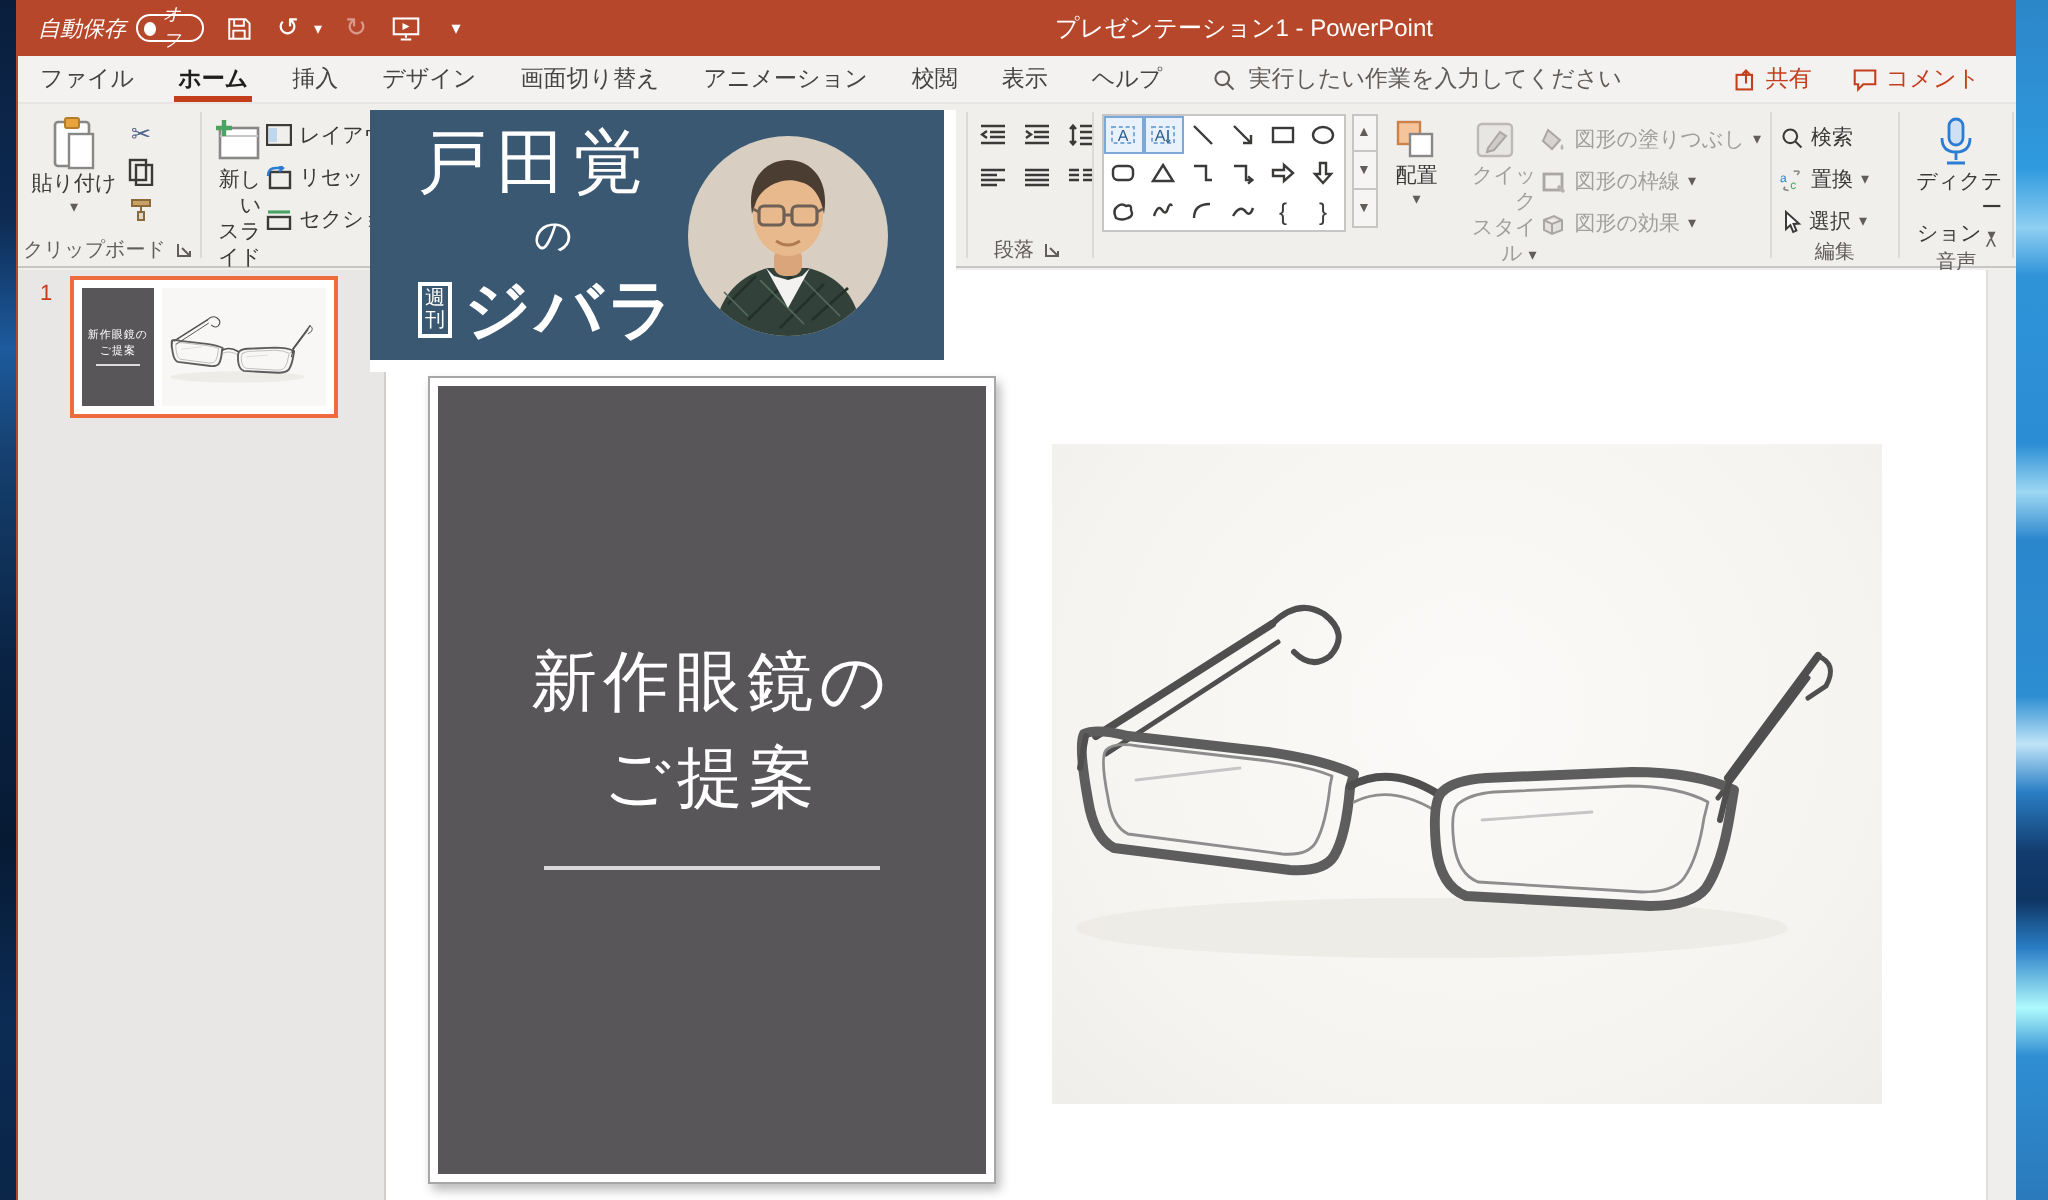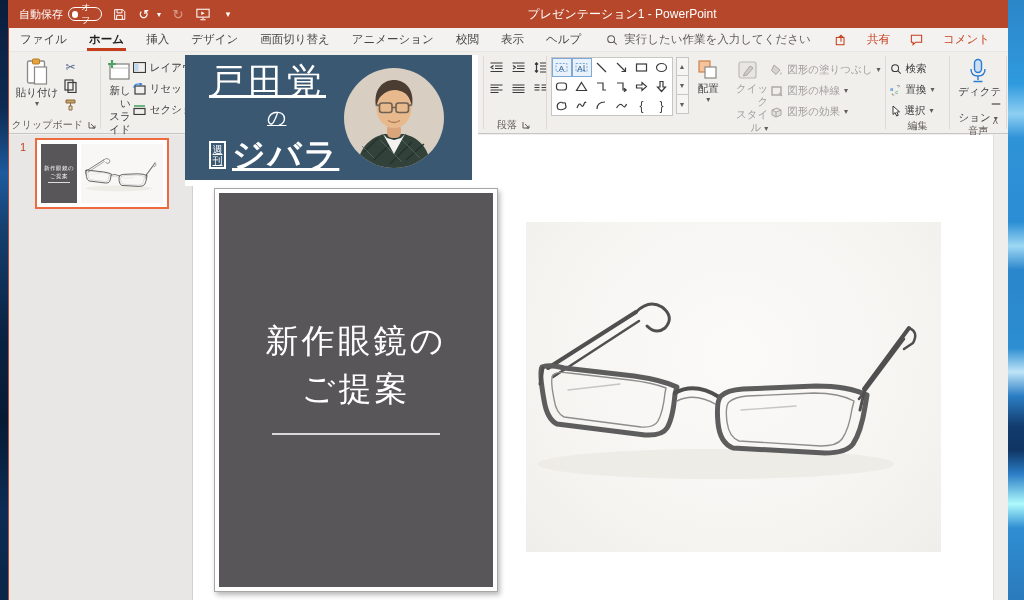--- a/index.html
+++ b/index.html
@@ -12,41 +12,41 @@
     background:linear-gradient(180deg,#0a1e3c 0%,#0d2a52 18%,#1d5b9e 29%,#15406f 38%,#0a2344 55%,#061a33 70%,#0c2c55 85%,#0a2547 100%); }
   .desktop-right { position:absolute; top:0; right:0; width:17px; height:600px;
     background:linear-gradient(180deg,#2c86c8 0%,#2f9ade 14%,#8ecff2 19%,#2f93d8 23%,#2b8ed4 37%,#9ed8f4 41%,#2b86cc 45%,#2d8ed2 58%,#bfe4f7 62%,#2a7ec4 66%,#123c6e 71%,#0f3563 75%,#2a7ec6 79%,#affafd 84%,#2f8ed2 88%,#2a7abc 100%); }
 
   
   .win { position:absolute; left:8px; top:0; width:1000px; height:600px;
     background:#f1efec; border-left:1px solid #b7472a; }
 
   
   .titlebar { height:28px; background:#b7472a; display:flex; align-items:center; color:#fff; font-size:11px; }
-  .qat { display:flex; align-items:center; gap:9px; padding-left:10px; }
+  .qat { display:flex; align-items:center; gap:9px; padding-left:10px;font-style:italic; }
   .autosave { display:flex; align-items:center; gap:5px; }
   .toggle { width:34px; height:14px; border:1px solid #fff; border-radius:8px; display:flex; align-items:center; gap:3px; padding:0 3px; }
   .toggle .dot { width:7px; height:7px; background:#fff; border-radius:50%; }
   .toggle .state { font-size:9px; }
   .qbtn { display:flex; align-items:center; justify-content:center; width:16px; height:18px; font-size:13px; color:#fff; }
   .qbtn.dim { opacity:.45; }
   .tiny-drop { font-size:8px; margin-left:-4px; }
   .tb-title { flex:1; text-align:center; font-size:12px; white-space:nowrap; }
   .tb-right { display:flex; align-items:center; }
   .tb-user { margin-right:14px; font-size:11px; }
   .winbtn { width:32px; height:28px; display:flex; align-items:center; justify-content:center; font-size:12px; }
 
   
   .tabrow { height:24px; background:#f4f2f0; display:flex; align-items:stretch; font-size:11.5px; color:#444; border-bottom:1px solid #e8e6e3; }
   .tab { display:flex; align-items:center; padding:0 11px; position:relative; white-space:nowrap; }
   .tab.active { color:#1f1e1d; font-weight:bold; }
   .tab.active::after { content:""; position:absolute; left:9px; right:9px; bottom:0; height:3px; background:#c43e1c; }
   .tab-search { display:flex; align-items:center; gap:6px; margin-left:14px; color:#5f5c5a; }
   .tabrow-right { margin-left:auto; display:flex; align-items:center; gap:4px; padding-right:10px; }
-  .hdr-act { display:flex; align-items:center; gap:20px; color:#c43e1c; padding:2px 8px; font-size:11.5px; }
+  .hdr-act { display:flex; align-items:center; gap:4px; color:#c43e1c; padding:2px 8px; font-size:11.5px; }
 
   
   .ribbon { height:82px; background:#f1efec; border-bottom:1px solid #c8c6c4; display:flex; align-items:stretch; padding-left:2px; position:relative; }
   .grp { display:flex; flex-direction:column; }
   .grp-body { flex:1; display:flex; align-items:flex-start; padding:4px 3px 0 3px; gap:2px; }
   .grp-label { height:17px; display:flex; align-items:center; justify-content:center; gap:3px; font-size:10px; color:#605d5b; }
   .vsep { width:1px; background:#dcd9d6; margin:4px 1px; }
   .bigbtn { width:46px; display:flex; flex-direction:column; align-items:center; font-size:10.5px; color:#3b3a39; text-align:right; line-height:1.25; padding-top:2px; }
   .bigbtn .drop { font-size:8px; color:#605d5b; }
   .smallcol { display:flex; flex-direction:column; justify-content:flex-start; gap:4px; padding-top:3px; }
@@ -88,21 +88,21 @@
   .s-underline { width:168px; height:2px; background:#d9d9d9; margin-top:20px; }
 
   .picture { position:absolute; left:333px; top:87px; width:415px; height:330px;
     background:radial-gradient(ellipse at 50% 40%, #fbfaf8 0%, #f6f5f2 60%, #efeeea 100%); }
 
   .scrollbar { width:15px; background:#f0eeec; border-left:1px solid #e1dedb; }
 
   
   .banner { position:absolute; left:185px; top:55px; width:293px; height:131px; z-index:60;
     background:#3b5873; border-right:6px solid #fff; border-bottom:6px solid #fff;
-    display:flex; align-items:center; color:#fff;text-decoration:underline; }
+    display:flex; align-items:center; color:#fff; }
   .banner-text { margin-left:24px; width:150px; }
   .b-name { font-size:35px; letter-spacing:4px; font-weight:500; white-space:nowrap; }
   .b-no { font-size:19px; margin:0 0 2px 58px; }
   .b-row { display:flex; align-items:center; gap:6px; }
   .b-badge { border:2px solid #fff; width:17px; font-size:10px; line-height:1.1; text-align:center; padding:1px 0; word-break:break-all; }
   .b-series { font-size:33px; font-weight:bold; letter-spacing:2px; white-space:nowrap; }
   .b-photo { margin-left:auto; margin-right:28px; width:100px; height:100px; border-radius:50%; overflow:hidden; flex:none; }
 
   .chev { position:absolute; right:10px; bottom:3px; font-size:11px; color:#605d5b; }
   .icon-stroke { stroke:#3b3a39; fill:none; stroke-width:1.2; }

